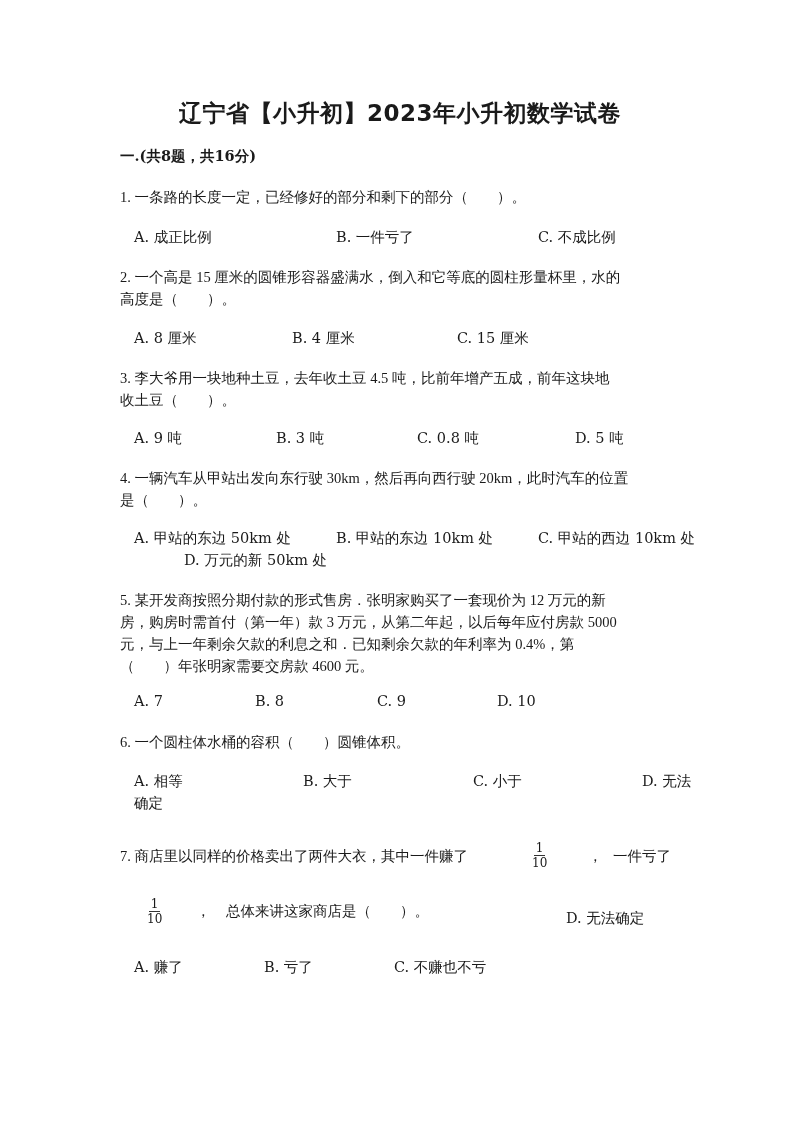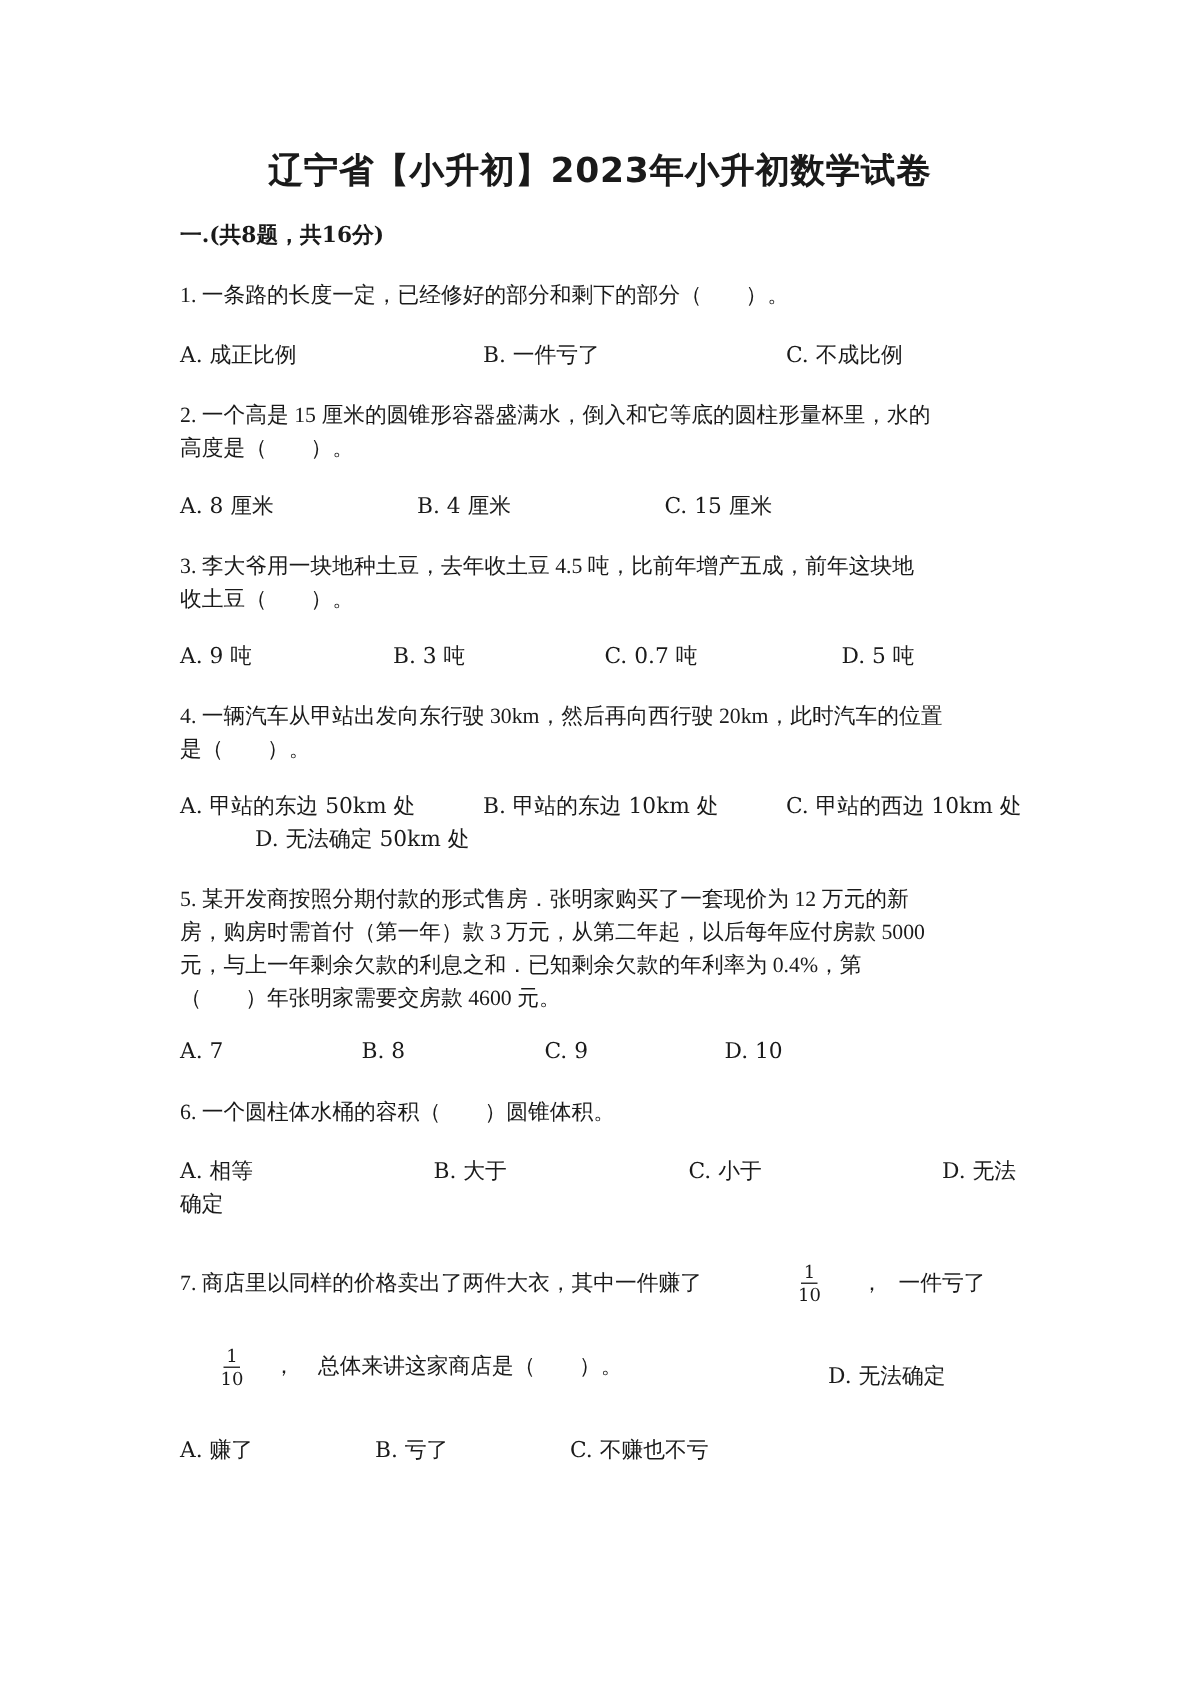--- a/index.html
+++ b/index.html
@@ -10,21 +10,21 @@
   }
   .title {
     position: absolute; left: 0; top: 98px; width: 800px; text-align: center;
     font-size: 23px; font-weight: bold; letter-spacing: 0.5px;
     font-family: "DejaVu Sans", "Liberation Sans", sans-serif;
   }
   .section {
     position: absolute; left: 120px; top: 147px; font-size: 14.5px; font-weight: bold;
   }
   .line { position: absolute; left: 120px; font-size: 14.5px; white-space: nowrap; line-height: 22px; font-family: Liberation Serif, serif; }
-  .opt { position: absolute; font-size: 14.5px; white-space: nowrap; line-height: 22px; }
+  .opt { position: absolute; font-size: 14.5px; white-space: nowrap; line-height: 22px; margin-left: 14px; }
   .frac {
     position: absolute; display: inline-flex; flex-direction: column; align-items: center;
     font-size: 12px; line-height: 14px;
   }
   .frac .num { padding: 0 2px; border-bottom: 1px solid #333; }
   .frac .den { padding: 0 2px; }
 </style>
 </head>
 <body>
 
@@ -39,29 +39,29 @@
 <div class="line" style="top:266px">2. 一个高是 15 厘米的圆锥形容器盛满水，倒入和它等底的圆柱形量杯里，水的</div>
 <div class="line" style="top:288px">高度是（　　）。</div>
 <div class="opt" style="left:120px;top:327px">A. 8 厘米</div>
 <div class="opt" style="left:278px;top:327px">B. 4 厘米</div>
 <div class="opt" style="left:443px;top:327px">C. 15 厘米</div>
 
 <div class="line" style="top:367px">3. 李大爷用一块地种土豆，去年收土豆 4.5 吨，比前年增产五成，前年这块地</div>
 <div class="line" style="top:389px">收土豆（　　）。</div>
 <div class="opt" style="left:120px;top:427px">A. 9 吨</div>
 <div class="opt" style="left:262px;top:427px">B. 3 吨</div>
-<div class="opt" style="left:403px;top:427px">C. 0.7 吨</div>
+<div class="opt" style="left:403px;top:427px">C. 0.8 吨</div>
 <div class="opt" style="left:561px;top:427px">D. 5 吨</div>
 
 <div class="line" style="top:467px">4. 一辆汽车从甲站出发向东行驶 30km，然后再向西行驶 20km，此时汽车的位置</div>
 <div class="line" style="top:489px">是（　　）。</div>
 <div class="opt" style="left:120px;top:527px">A. 甲站的东边 50km 处</div>
 <div class="opt" style="left:322px;top:527px">B. 甲站的东边 10km 处</div>
 <div class="opt" style="left:524px;top:527px">C. 甲站的西边 10km 处</div>
-<div class="opt" style="left:170px;top:549px">D. 无法确定 50km 处</div>
+<div class="opt" style="left:170px;top:549px">D. 万元的新 50km 处</div>
 
 <div class="line" style="top:589px">5. 某开发商按照分期付款的形式售房．张明家购买了一套现价为 12 万元的新</div>
 <div class="line" style="top:611px">房，购房时需首付（第一年）款 3 万元，从第二年起，以后每年应付房款 5000</div>
 <div class="line" style="top:633px">元，与上一年剩余欠款的利息之和．已知剩余欠款的年利率为 0.4%，第</div>
 <div class="line" style="top:655px">（　　）年张明家需要交房款 4600 元。</div>
 <div class="opt" style="left:120px;top:690px">A. 7</div>
 <div class="opt" style="left:241px;top:690px">B. 8</div>
 <div class="opt" style="left:363px;top:690px">C. 9</div>
 <div class="opt" style="left:483px;top:690px">D. 10</div>
 

